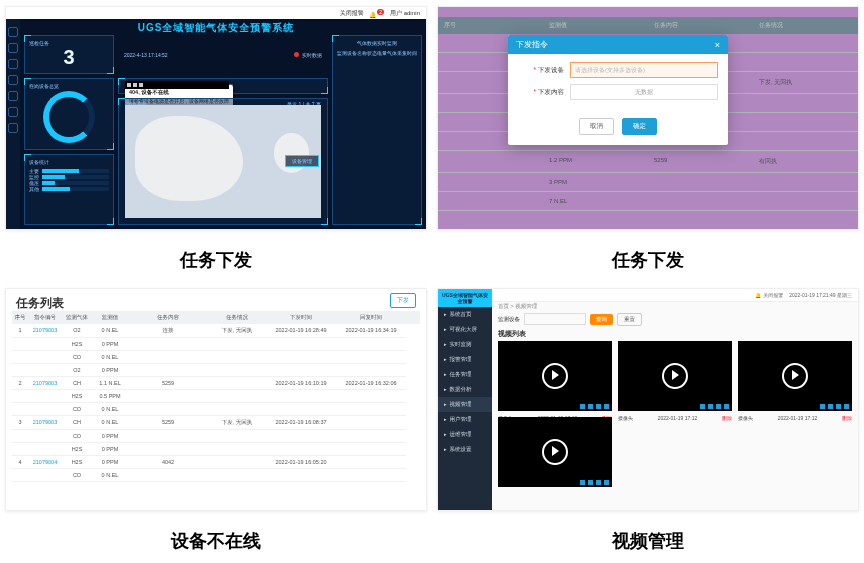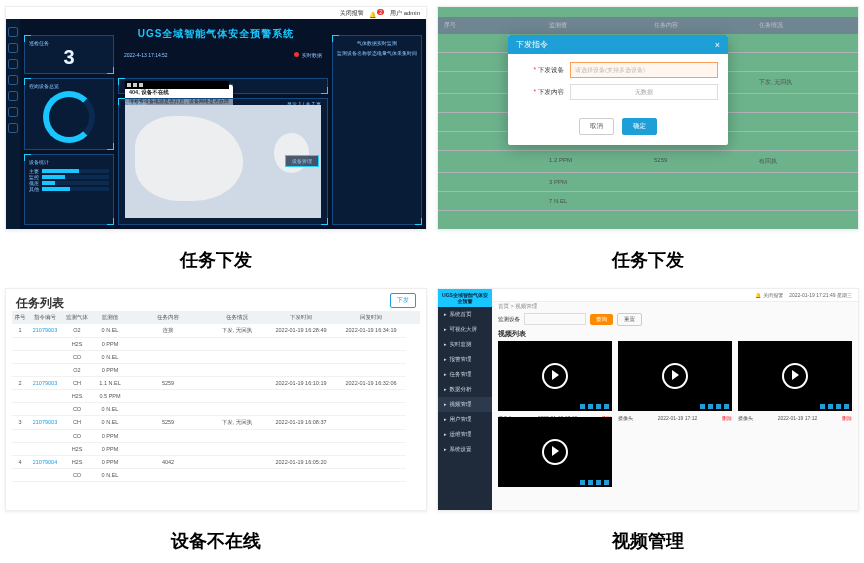--- a/index.html
+++ b/index.html
@@ -8,21 +8,21 @@
   .cell{display:flex;flex-direction:column;align-items:center;padding:6px 6px 10px 6px;box-sizing:border-box}
   .shot{width:100%;flex:1;position:relative;overflow:hidden;border:1px solid #eee;box-shadow:0 1px 3px rgba(0,0,0,.08)}
   .caption{font-size:18px;font-weight:600;color:#000;margin-top:18px}
 
   
   .a-shot{background:#061228;color:#89c6ff}
   .a-topbar{position:absolute;top:0;right:0;left:0;height:12px;background:#fff;display:flex;align-items:center;justify-content:flex-end;padding:0 6px;gap:6px}
   .a-topbar span{font-size:6px;color:#333}
   .a-bell{font-size:6px}
   .a-bell sup{color:#fff;background:#e33;border-radius:6px;padding:0 2px;font-size:5px}
-  .a-title{position:absolute;top:20px;left:0;right:0;text-align:center;font-size:10px;color:#18c7ff;letter-spacing:1px;font-weight:600}
+  .a-title{position:absolute;top:14px;left:0;right:0;text-align:center;font-size:10px;color:#18c7ff;letter-spacing:1px;font-weight:600}
   .a-side{position:absolute;left:0;top:12px;bottom:0;width:14px;background:#071a32;display:flex;flex-direction:column;align-items:center;gap:6px;padding-top:8px}
   .a-ico{width:8px;height:8px;border:1px solid #2a5b8f;border-radius:2px}
   .a-body{position:absolute;left:14px;right:0;top:24px;bottom:0;padding:4px;display:grid;grid-template-columns:90px 1fr 90px;grid-template-rows:auto auto 1fr;gap:4px}
   .a-panel{border:1px solid #144a80;background:rgba(10,35,70,.5);position:relative;padding:4px;box-sizing:border-box;color:#8ec9ff;font-size:5px}
   .a-panel::before,.a-panel::after{content:"";position:absolute;width:6px;height:6px;border:1px solid #1fd1ff}
   .a-panel::before{top:-1px;left:-1px;border-right:0;border-bottom:0}
   .a-panel::after{bottom:-1px;right:-1px;border-left:0;border-top:0}
   .a-meta{grid-column:2;display:flex;justify-content:space-between;align-items:center;padding:2px 6px;font-size:5px;color:#8ec9ff}
   .a-meta .dot{width:5px;height:5px;border-radius:50%;background:#e33;display:inline-block;margin-right:3px}
   .a-big{font-size:20px;color:#e8f6ff;font-weight:600;text-align:center}
@@ -40,21 +40,21 @@
   .a-playbar span{width:4px;height:4px;background:#ccc}
   .a-map{position:relative;padding:0}
   .a-mapimg{position:absolute;inset:6px;background:#cfd9e6}
   .a-land{position:absolute;background:#edeef0}
   .a-maphdr{position:absolute;top:2px;left:6px;right:6px;display:flex;justify-content:space-between;font-size:5px;color:#8ec9ff}
   .a-mapbtn{position:absolute;right:8px;top:50%;transform:translateY(-50%);padding:2px 6px;border:1px solid #1fd1ff;color:#8ec9ff;font-size:5px;background:rgba(7,26,50,.7)}
   .a-rhdr{font-size:5px;color:#8ec9ff;display:flex;justify-content:space-between}
   .a-rtable{grid-column:3;grid-row:1/4}
 
   
-  .b-shot{background:#86efac}
+  .b-shot{background:#f0abfc}
   .b-table{position:absolute;top:10px;left:0;right:0}
   .b-th{display:flex;background:#8aa8b6;color:#fff;font-size:6px}
   .b-th>div{flex:1;padding:4px 6px}
   .b-tr{display:flex;font-size:6px;color:#555}
   .b-tr>div{flex:1;padding:6px 6px;border-bottom:1px solid #eee}
   .b-mask{position:absolute;inset:0;background:rgba(60,70,80,.35)}
   .b-modal{position:absolute;left:70px;top:28px;width:220px;background:#fff;border-radius:2px;box-shadow:0 4px 16px rgba(0,0,0,.25);overflow:hidden}
   .b-mtitle{background:#1e9fd8;color:#fff;font-size:8px;padding:4px 8px;display:flex;justify-content:space-between;align-items:center}
   .b-x{font-size:9px;cursor:pointer}
   .b-form{padding:8px 10px;font-size:6.5px}

